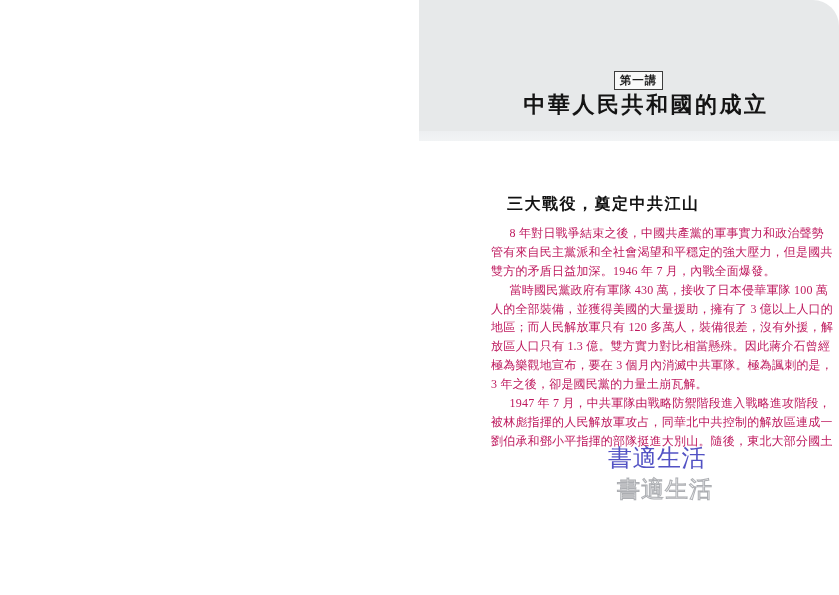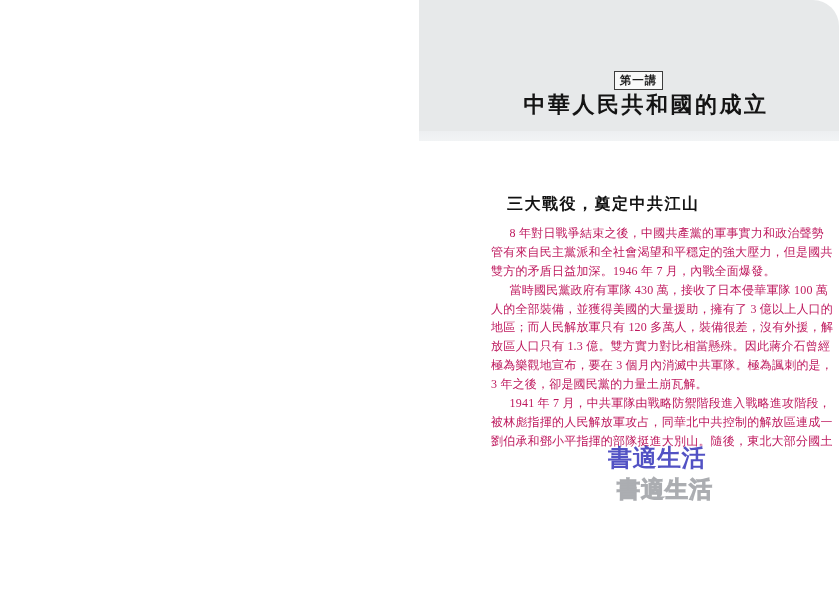--- a/index.html
+++ b/index.html
@@ -77,21 +77,21 @@
     width: 338px;
     font-size: 12px;
     line-height: 18.9px;
     color: #be185d;
     letter-spacing: 0.2px;
   }
   .body-text .line { white-space: nowrap; height: 18.9px; }
   .body-text .line.pi { text-indent: 1.55em; }
   .wm {
     position: absolute;
-    font-weight: bold;
+    font-weight: normal;
     white-space: nowrap;
     pointer-events: none;
   }
   .wm-blue {
     left: 189px; top: 442px;
     font-size: 24px;
     letter-spacing: 0.5px;
     color: rgba(52, 52, 186, 0.85);
   }
   .wm-gray {
@@ -126,21 +126,21 @@
         </div>
         <div>
           <div class="line pi">當時國民黨政府有軍隊 430 萬，接收了日本侵華軍隊 100 萬</div>
           <div class="line">人的全部裝備，並獲得美國的大量援助，擁有了 3 億以上人口的</div>
           <div class="line">地區；而人民解放軍只有 120 多萬人，裝備很差，沒有外援，解</div>
           <div class="line">放區人口只有 1.3 億。雙方實力對比相當懸殊。因此蔣介石曾經</div>
           <div class="line">極為樂觀地宣布，要在 3 個月內消滅中共軍隊。極為諷刺的是，</div>
           <div class="line">3 年之後，卻是國民黨的力量土崩瓦解。</div>
         </div>
         <div>
-          <div class="line pi">1941 年 7 月，中共軍隊由戰略防禦階段進入戰略進攻階段，</div>
+          <div class="line pi">1947 年 7 月，中共軍隊由戰略防禦階段進入戰略進攻階段，</div>
           <div class="line">被林彪指揮的人民解放軍攻占，同華北中共控制的解放區連成一</div>
           <div class="line">劉伯承和鄧小平指揮的部隊挺進大別山。隨後，東北大部分國土</div>
         </div>
       </div>
 
     <div class="wm wm-blue">書適生活</div>
     <div class="wm wm-gray">書適生活</div>
   </div>
 </div>
 

